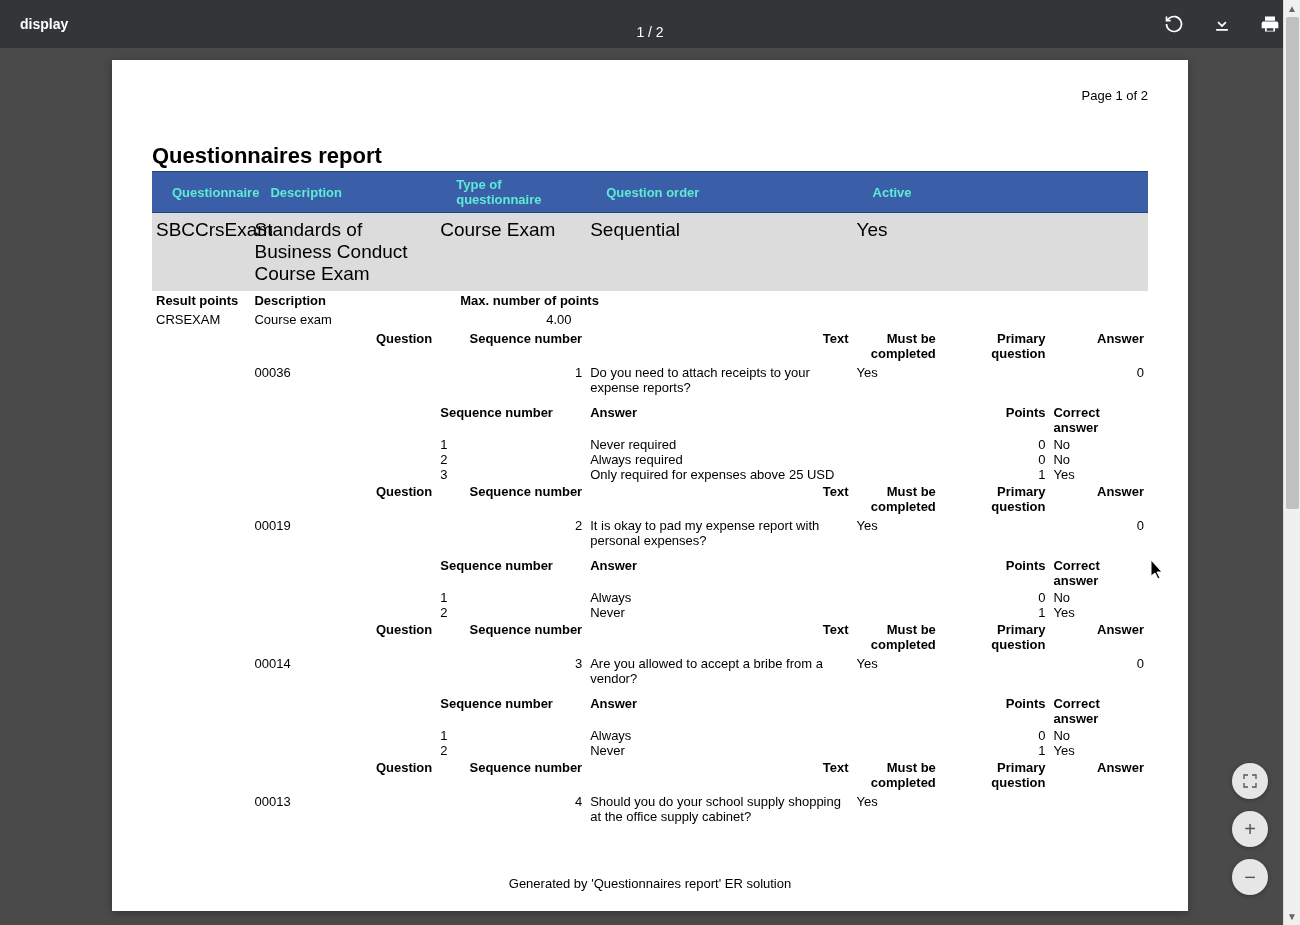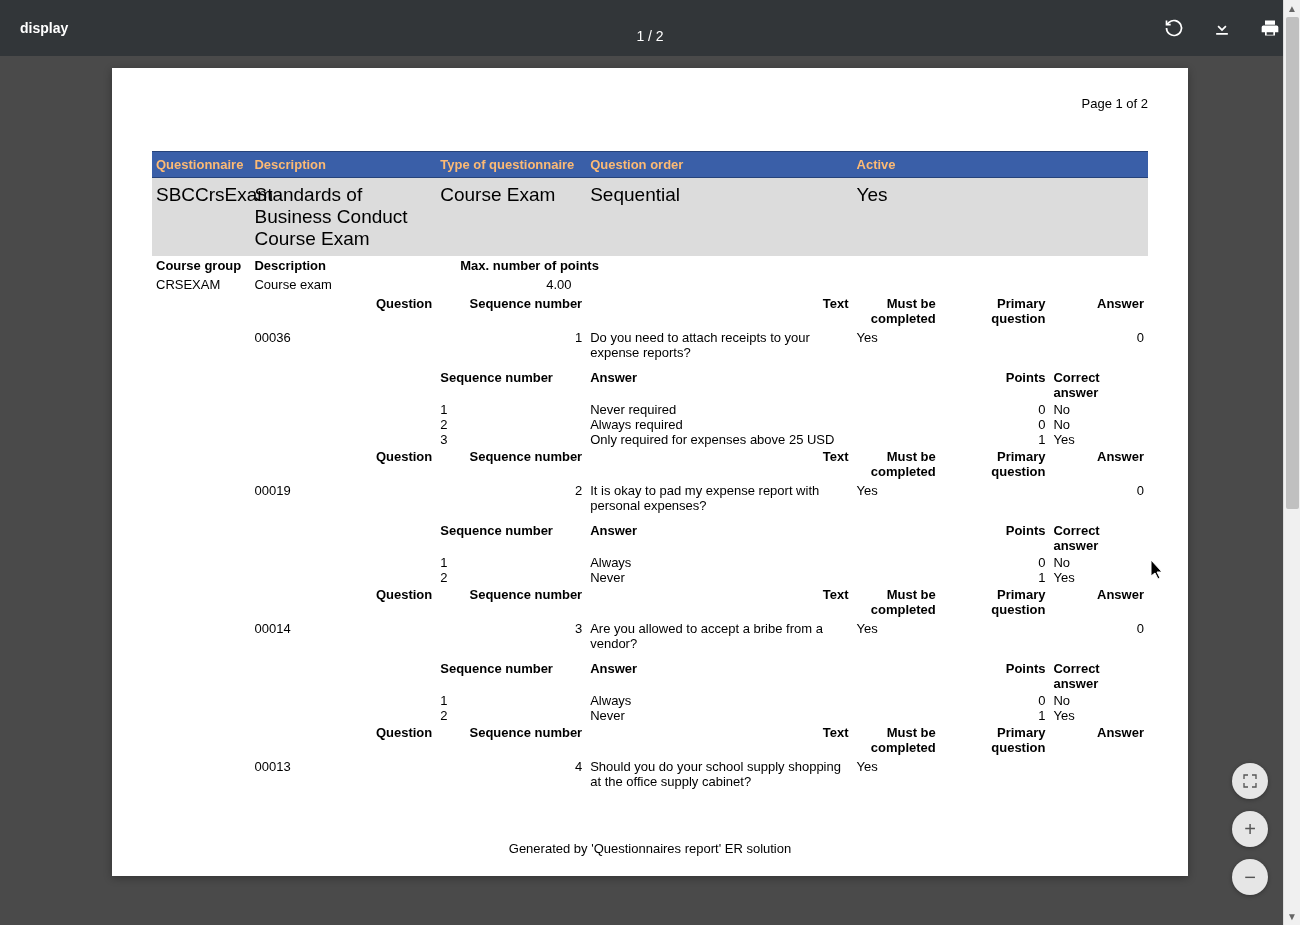--- a/index.html
+++ b/index.html
@@ -7,21 +7,21 @@
       font-family: "Segoe UI", Arial, sans-serif;
       background: #4a4a4a;
       width: 1300px;
       height: 925px;
       overflow: hidden;
       position: relative;
     }
     .toolbar {
       background: #323639;
       color: #fff;
-      height: 56px;
+      height: 48px;
       display: flex;
       align-items: center;
       padding: 0 20px;
       position: relative;
     }
     .toolbar-title {
       font-size: 14px;
       font-weight: 600;
     }
     .toolbar-center {
@@ -82,23 +82,23 @@
     table.main col.c1 { width: 88px; }
     table.main col.c2 { width: 166px; }
     table.main col.c3 { width: 134px; }
     table.main col.c4 { width: 238px; }
     table.main col.c5 { width: 78px; }
     table.main col.c6 { width: 98px; }
     table.main col.c7 { width: 88px; }
 
     .hdr-row td {
       background: #3a5fa8;
-      color: #fdba74;
+      color: #5eead4;
       font-weight: bold;
-      padding: 5px 4px;
+      padding: 5px 20px;
       border-top: 1px solid #26437a;
       border-bottom: 1px solid #26437a;
       font-size: 13px;
     }
     .data-row td {
       background: #dcdcdc;
       padding: 6px 4px;
       vertical-align: top;
       font-size: 19px;
     }
@@ -222,20 +222,21 @@
           <path d="M6 3h12v5H6zM4 9h16a2 2 0 0 1 2 2v6h-4v4H6v-4H2v-6a2 2 0 0 1 2-2zm4 8v3h8v-3z"></path>
         </svg>
     </div>
   </div>
 </div>
 
 <div class="viewer">
 
   <div class="page">
     <div class="page-indicator">Page 1 of 2</div>
+    <div class="report-title">Questionnaires report</div>
 
     <table class="main">
       <colgroup>
         <col class="c1">
           <col class="c2">
           <col class="c3">
           <col class="c4">
           <col class="c5">
           <col class="c6">
           <col class="c7">
@@ -252,21 +253,21 @@
 
       <tr class="data-row">
         <td>SBCCrsExam</td>
         <td>Standards of Business Conduct Course Exam</td>
         <td>Course Exam</td>
         <td>Sequential</td>
         <td colspan="3">Yes</td>
       </tr>
 
       <tr class="sub-hdr">
-        <td>Course group</td>
+        <td>Result points</td>
         <td>Description</td>
         <td colspan="2" class="right" style="text-align:left; padding-left:24px;">Max. number of points</td>
         <td colspan="3"></td>
       </tr>
       <tr class="sub-data">
         <td>CRSEXAM</td>
         <td>Course exam</td>
         <td colspan="2" style="padding-left:110px;">4.00</td>
         <td colspan="3"></td>
       </tr>

